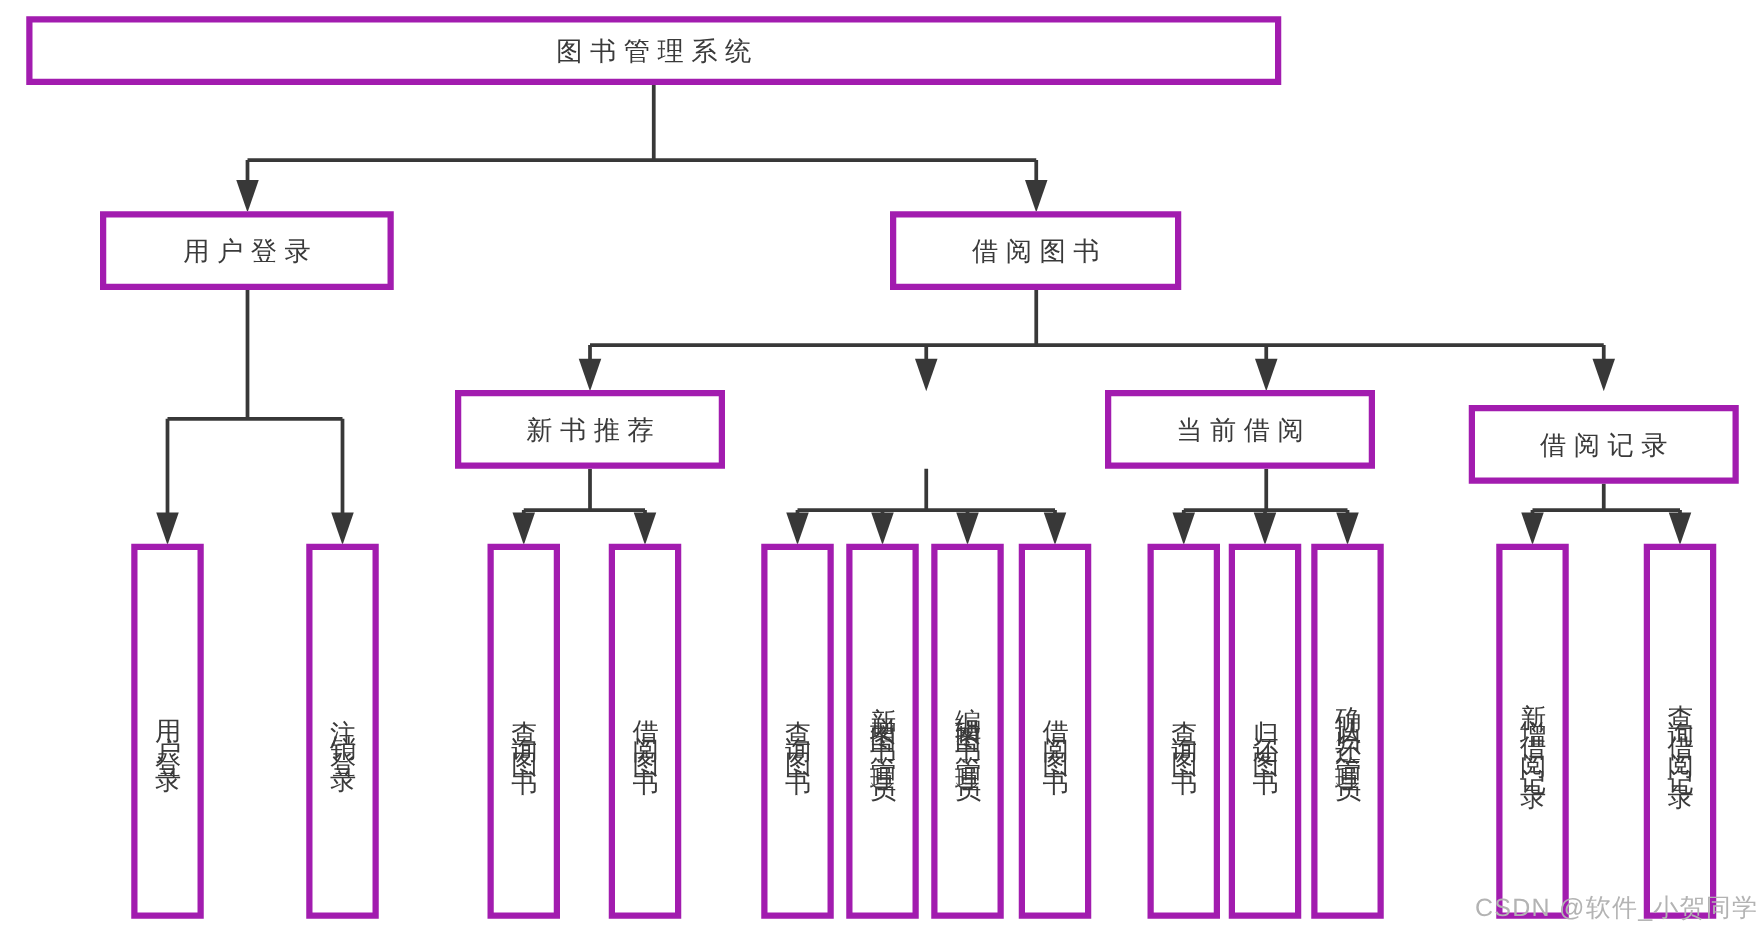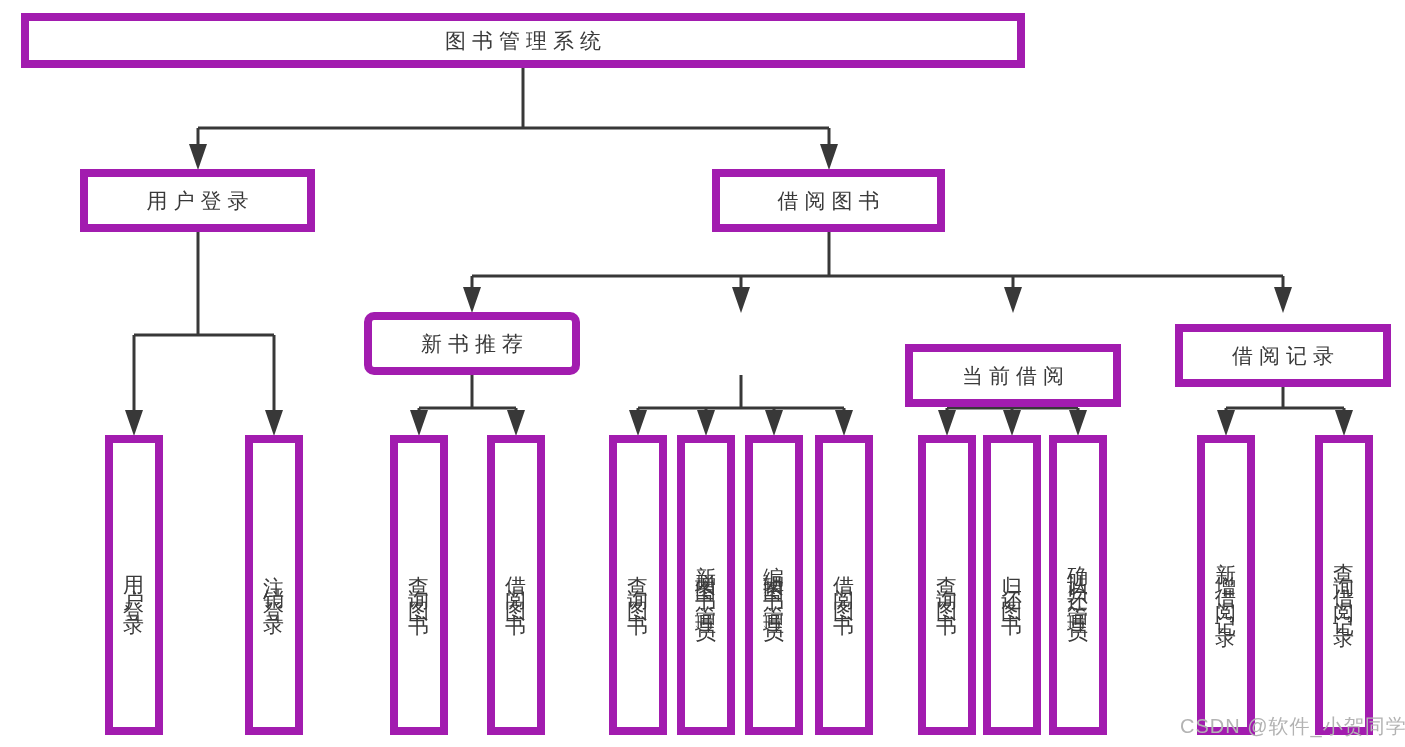--- a/index.html
+++ b/index.html
@@ -17,21 +17,21 @@
   #connectors {
     position: absolute;
     left: 0; top: 0;
     width: 1405px; height: 747px;
     z-index: 1;
   }
   .node {
     position: absolute;
     box-sizing: border-box;
     background: #ffffff;
-    border: 8px solid #a21caf;
+    border: 5px solid #a21caf;
     display: flex;
     align-items: center;
     justify-content: center;
     color: #3a3a3a;
     z-index: 2;
   }
   .node.h-label {
     font-size: 21px;
     letter-spacing: 6px;
     text-indent: 6px; 
@@ -138,24 +138,24 @@
     <span>图书管理系统</span>
   </div>
 
   <div class="node lvl2 h-label" style="left:80px;width:235px;">
     <span>用户登录</span>
   </div>
   <div class="node lvl2 h-label" style="left:712px;width:233px;">
     <span>借阅图书</span>
   </div>
 
-  <div class="node lvl3 h-label" style="left:364px;border-radius:10px;">
+  <div class="node lvl3 h-label" style="left:364px;">
     <span>新书推荐</span>
   </div>
-  <div class="node lvl3 h-label" style="left:905px;margin-top:32px;">
+  <div class="node lvl3 h-label" style="left:884px;">
     <span>当前借阅</span>
   </div>
   <div class="node lvl3 h-label" style="left:1175px;margin-top:12px;">
     <span>借阅记录</span>
   </div>
 
   <div class="node leaf" style="left:105px;">
     <span>用户登录</span>
   </div>
   <div class="node leaf" style="left:245px;">

